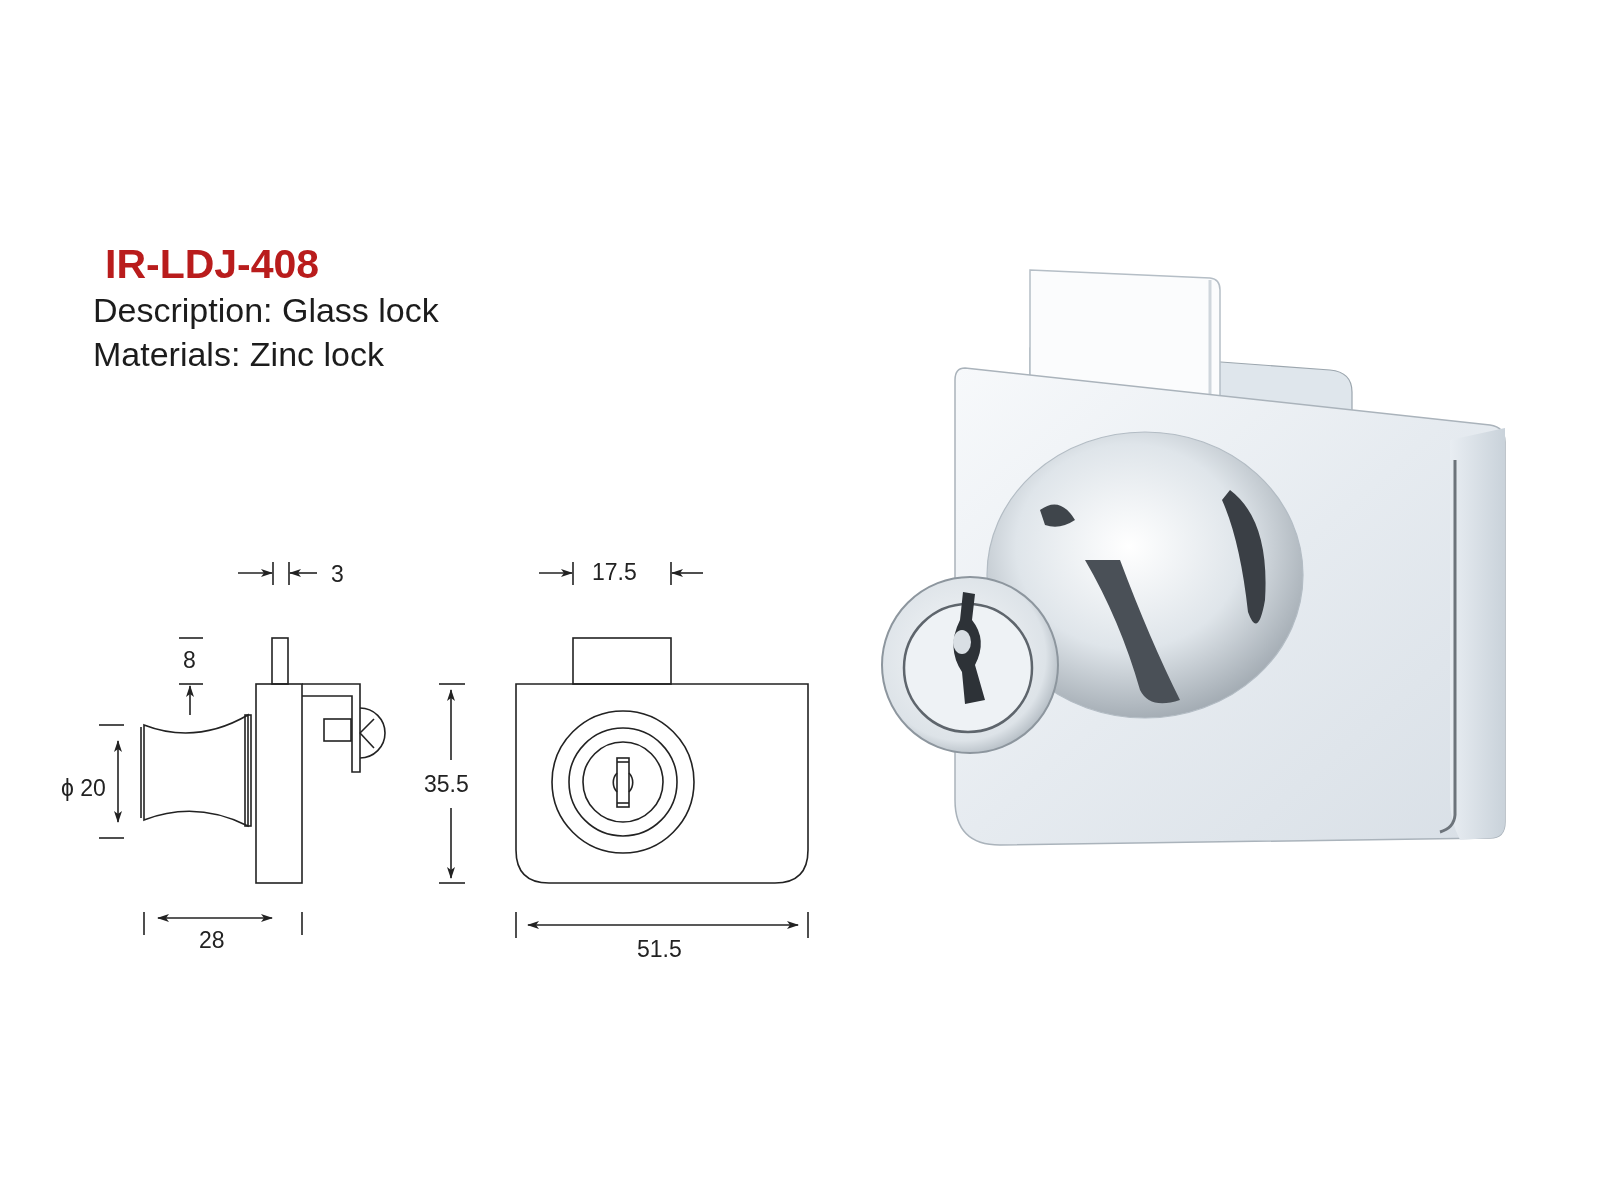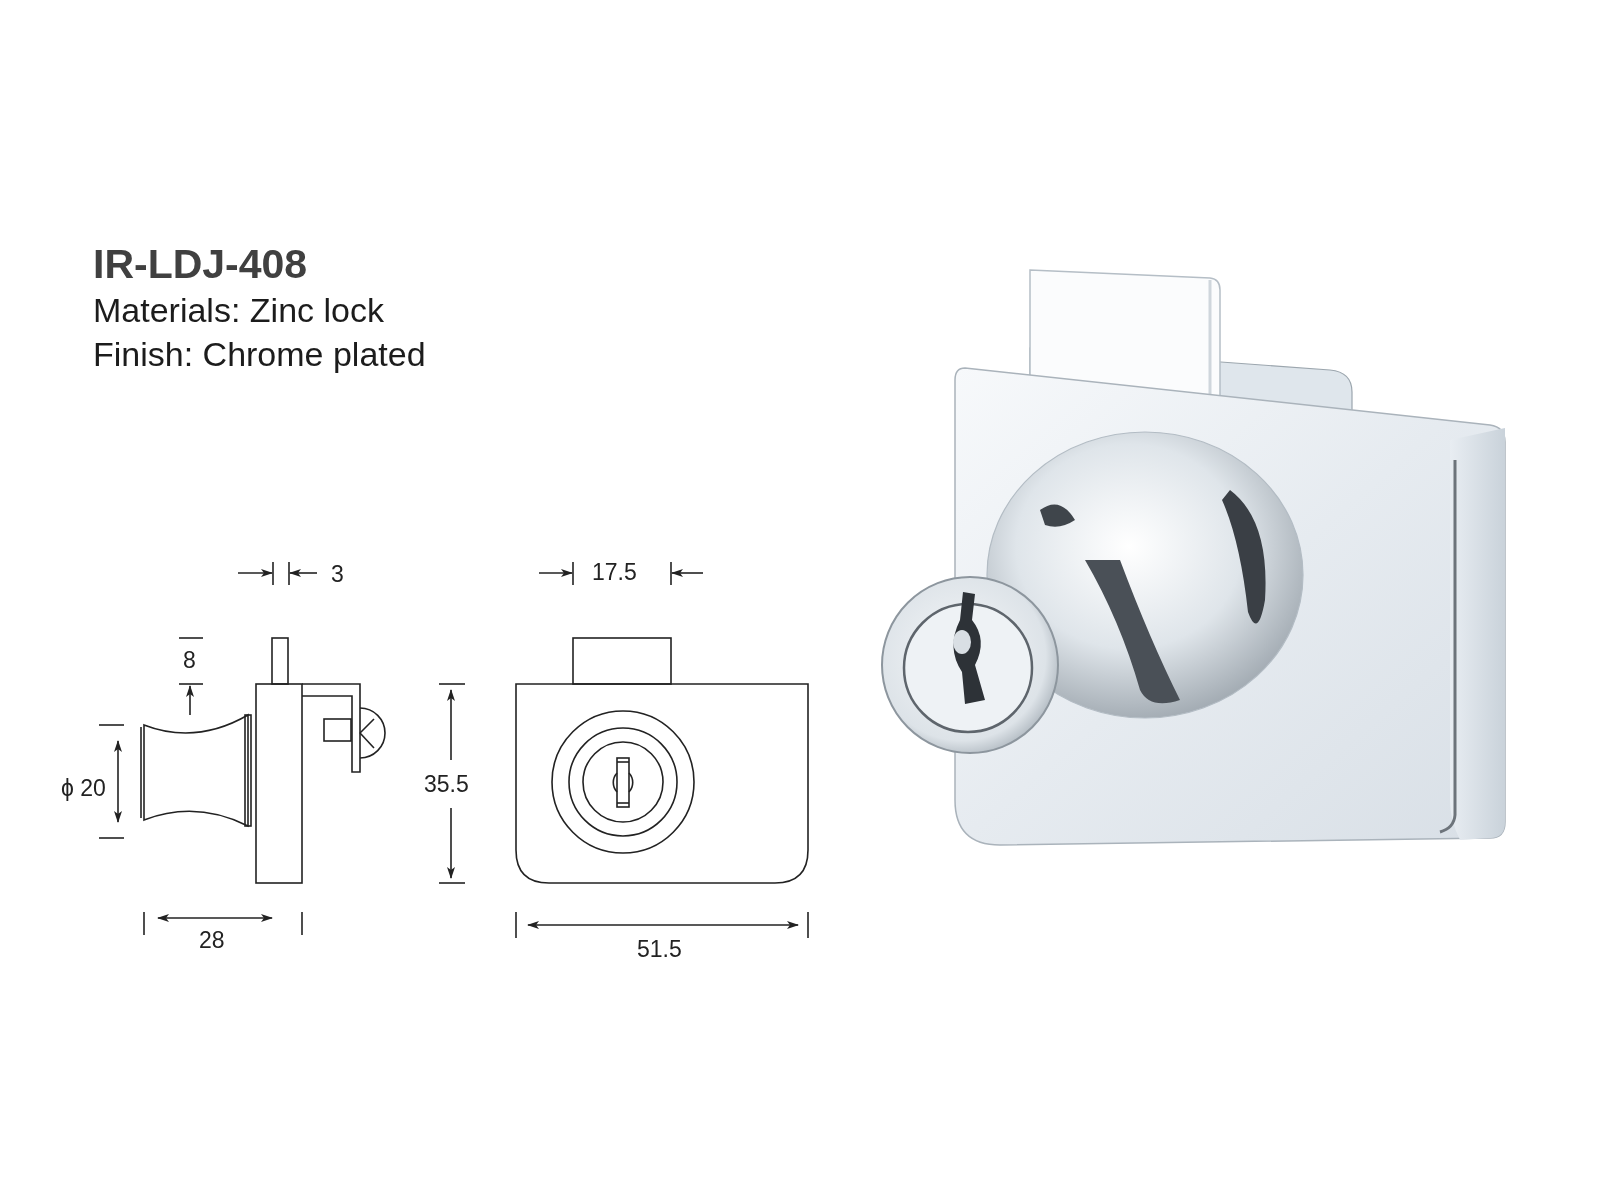--- a/index.html
+++ b/index.html
@@ -2,33 +2,33 @@
 <html><head>
 <meta charset="utf-8">
 <style>
   html, body { margin: 0; padding: 0; }
   body {
     width: 1600px; height: 1200px; background: #ffffff;
     position: relative; overflow: hidden;
     font-family: "Liberation Sans", sans-serif; color: #1a1a1a;
   }
   .spec { position: absolute; left: 93px; top: 240px; }
-  .spec .code { font-weight: bold; font-size: 41px; line-height: 48px; letter-spacing: 0px; color: #404040; }
+  .spec .code { font-weight: bold; font-size: 41px; line-height: 48px; letter-spacing: 0px; color: #b91c1c; margin-left: 12px; }
   .spec .line { font-size: 34px; line-height: 44px; color: #1c1c1c; }
   .drawing { position: absolute; left: 0; top: 0; }
   .dim { font-family: "Liberation Sans", sans-serif; font-size: 23px; fill: #222; }
   .photo { position: absolute; left: 880px; top: 260px; }
 </style>
 </head>
 <body>
 
 <div class="spec">
   <div class="code">IR-LDJ-408</div>
+  <div class="line">Description: Glass lock</div>
   <div class="line">Materials: Zinc lock</div>
-  <div class="line">Finish: Chrome plated</div>
 </div>
 
 <svg class="drawing" width="860" height="1200" viewBox="0 0 860 1200">
   <defs>
     <marker id="ah" viewBox="0 0 12 8" refX="11" refY="4" markerWidth="12" markerHeight="8" orient="auto-start-reverse" markerUnits="userSpaceOnUse">
       <path d="M0,0 L12,4 L0,8 L3,4 Z" fill="#222"></path>
     </marker>
   </defs>
   <g stroke="#222" stroke-width="1.6" fill="none">
 

